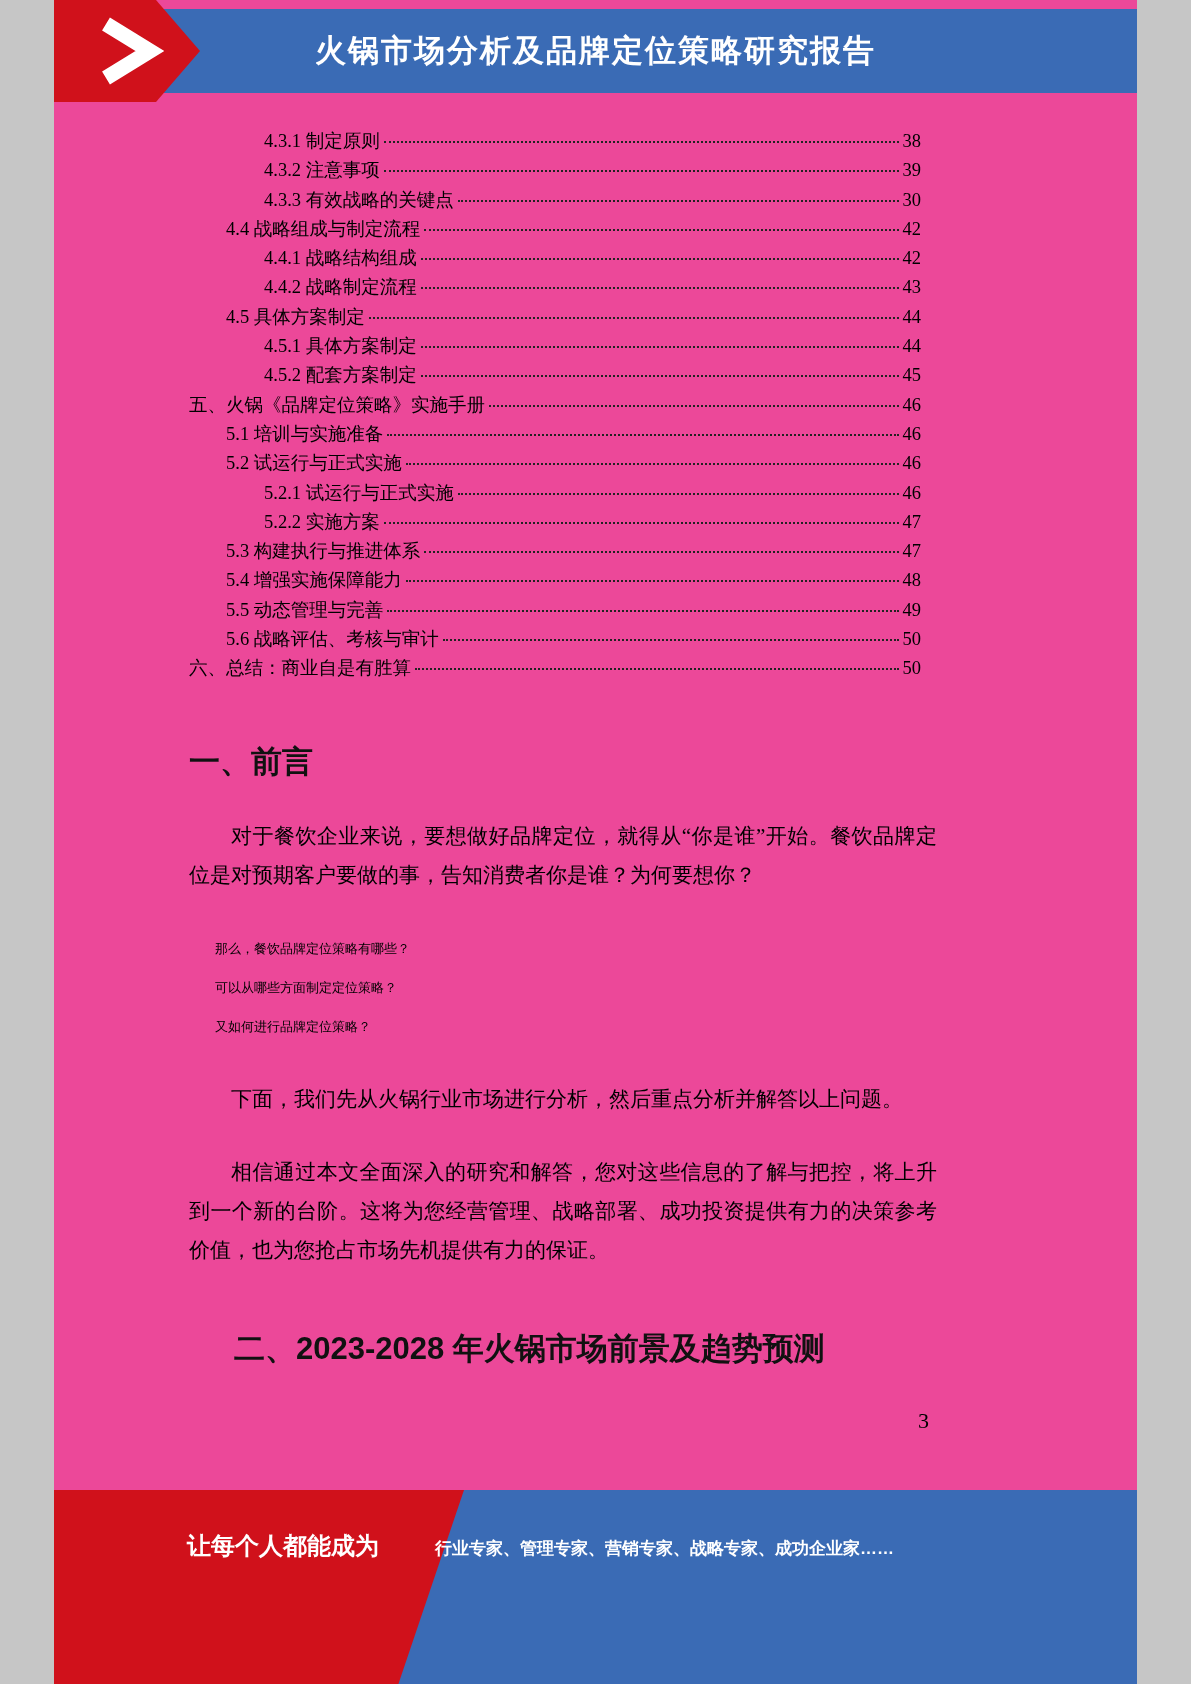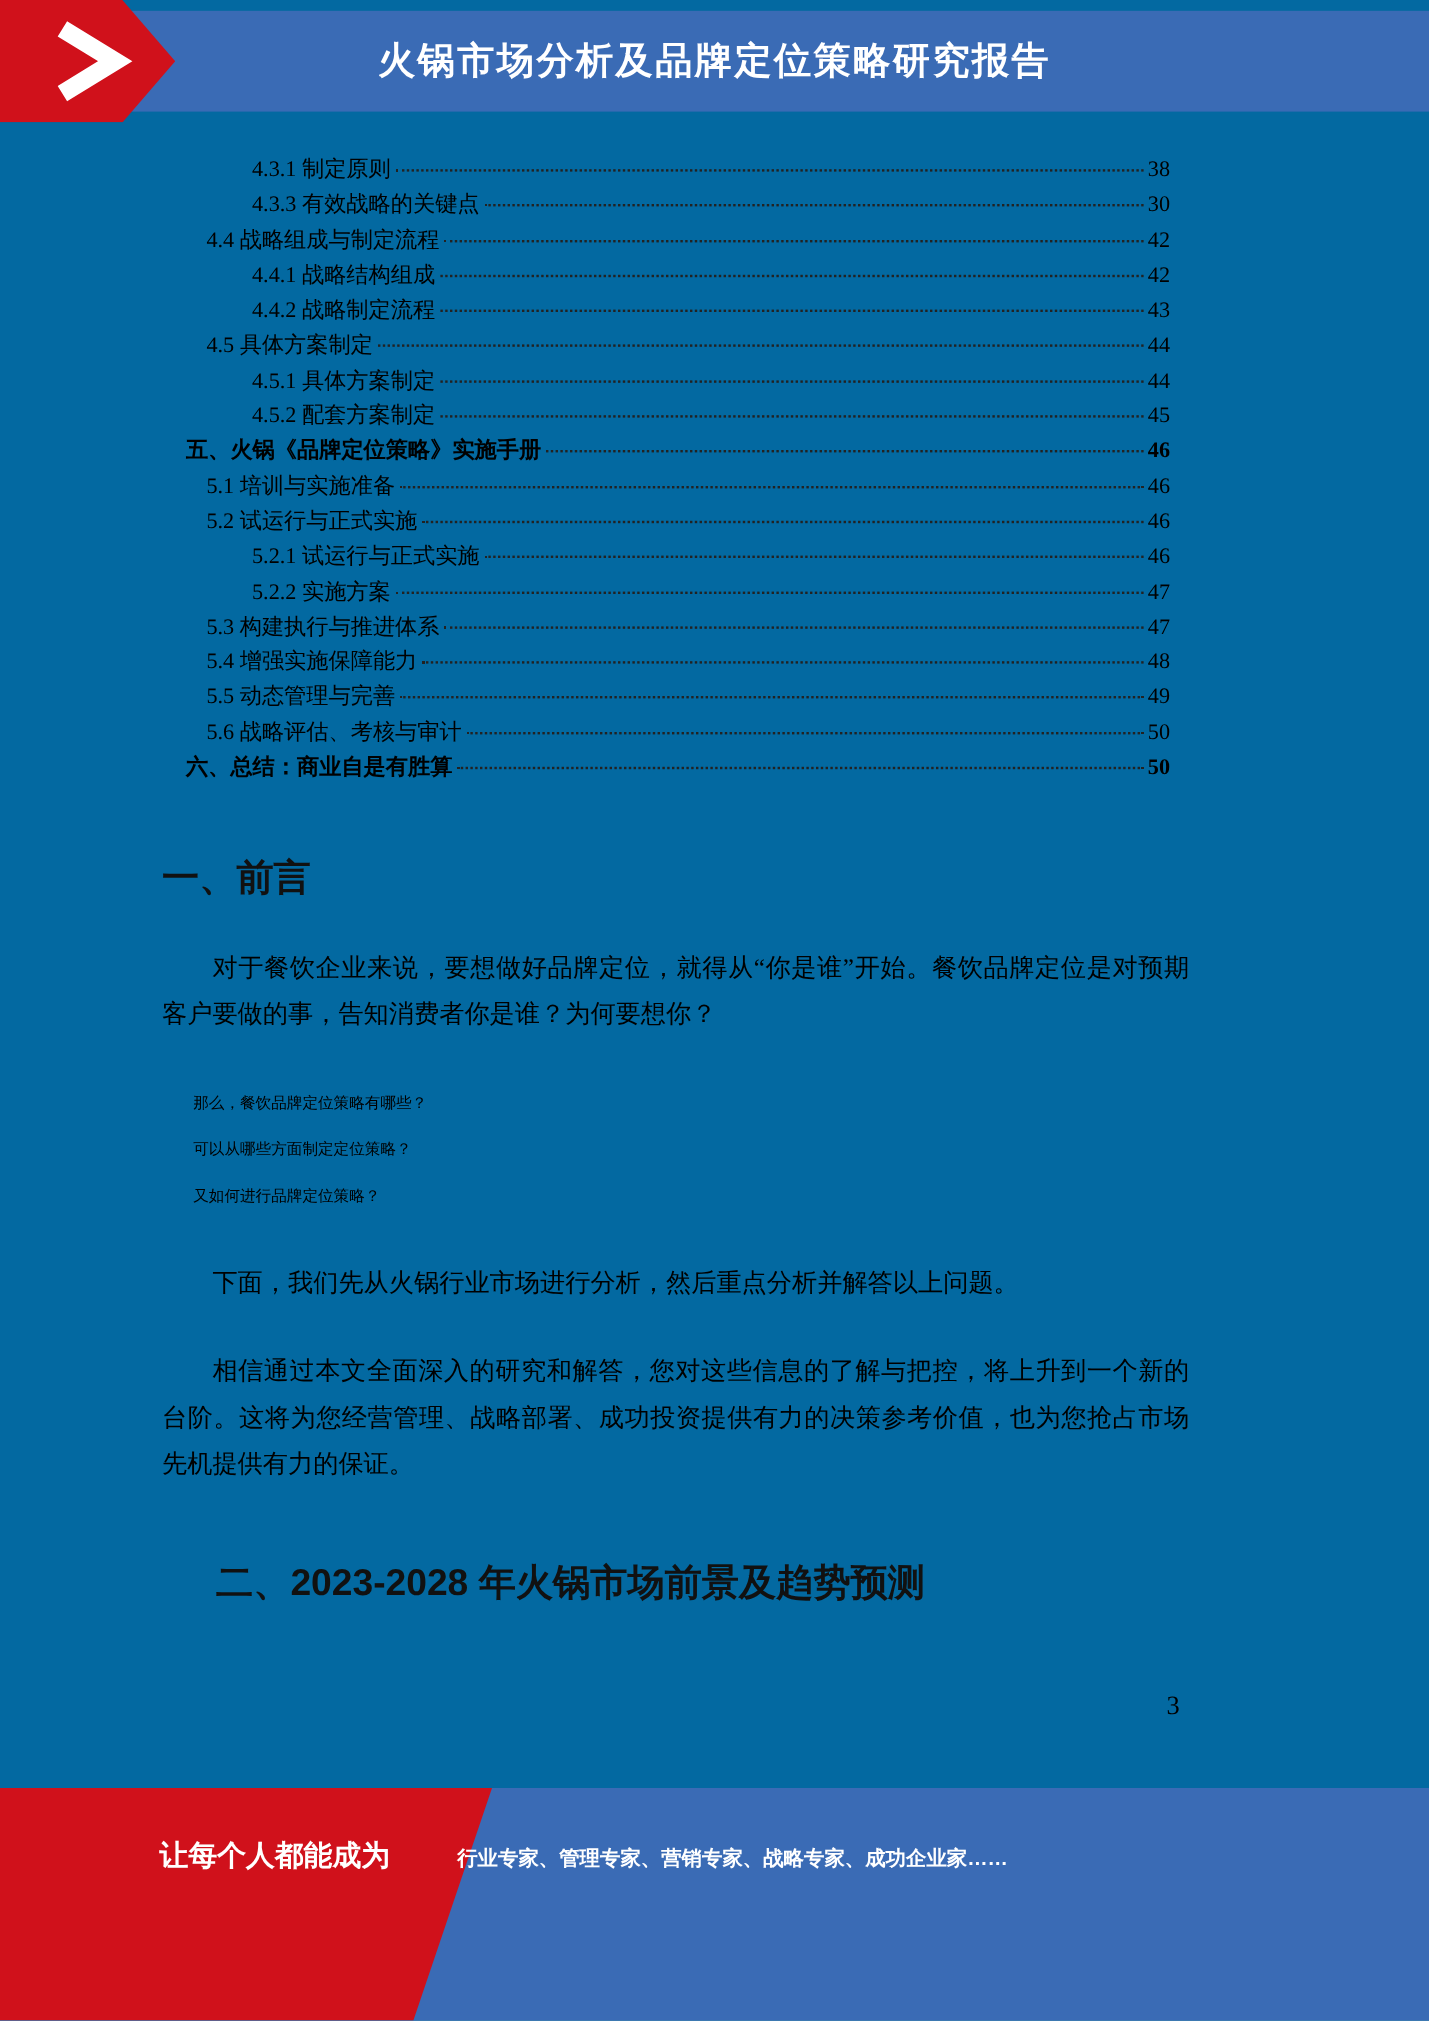--- a/index.html
+++ b/index.html
@@ -1,19 +1,19 @@
 <!DOCTYPE html>
 <html><head>
 <meta charset="utf-8">
 <style>
   html,body{margin:0;padding:0;}
   body{background:#c6c6c6;font-family:"Liberation Serif",serif;}
   .page{
-    position:relative;width:1191px;height:1684px;margin:0 auto;
-    background:#0369a1;overflow:hidden;
+    position:relative;width:1083px;height:1684px;margin:0 auto;
+    background:#ec4899;overflow:hidden;
   }
   
   .header{position:absolute;top:0;left:0;right:0;height:104px;}
   .header-bar{position:absolute;top:9px;left:0;right:0;height:84px;background:#3a6bb5;}
   .header-title{
     position:absolute;top:9px;left:0;right:0;height:84px;
     display:flex;align-items:center;justify-content:center;
     color:#ffffff;font-family:"Liberation Sans",sans-serif;
     font-weight:bold;font-size:31px;letter-spacing:2px;
   }
@@ -24,21 +24,21 @@
   }
   .header-arrow svg{position:absolute;top:0;left:0;}
   
   .toc{padding:128px 216px 0 135px;}
   .toc-row{
     display:flex;align-items:baseline;height:29.3px;
     font-size:18.5px;color:#000;
   }
   .toc-row.lvl2{padding-left:37px;}
   .toc-row.lvl3{padding-left:75px;}
-  .toc-row.bold{font-weight:bold;margin-left:20px;}
+  .toc-row.bold{font-weight:normal;}
   .toc-label{white-space:nowrap;}
   .toc-dots{flex:1;border-bottom:2px dotted #222;margin:0 4px;transform:translateY(-4px);min-width:20px;}
   .toc-page{white-space:nowrap;}
   
   .content{margin:0 200px 0 135px;color:#000;}
   .h-major{
     font-family:"Liberation Sans",sans-serif;font-weight:bold;
     font-size:31px;color:#111;margin:0;
   }
   .h1{margin-top:56px;}
@@ -83,20 +83,25 @@
     <div class="header-title">火锅市场分析及品牌定位策略研究报告</div>
   </div>
 
   <div class="toc" id="toc">
       <div class="toc-row lvl3">
         <span class="toc-label">4.3.1 制定原则</span>
         <span class="toc-dots"></span>
         <span class="toc-page">38</span>
       </div>
       <div class="toc-row lvl3">
+        <span class="toc-label">4.3.2 注意事项</span>
+        <span class="toc-dots"></span>
+        <span class="toc-page">39</span>
+      </div>
+      <div class="toc-row lvl3">
         <span class="toc-label">4.3.3 有效战略的关键点</span>
         <span class="toc-dots"></span>
         <span class="toc-page">30</span>
       </div>
       <div class="toc-row lvl2">
         <span class="toc-label">4.4 战略组成与制定流程</span>
         <span class="toc-dots"></span>
         <span class="toc-page">42</span>
       </div>
       <div class="toc-row lvl3">

